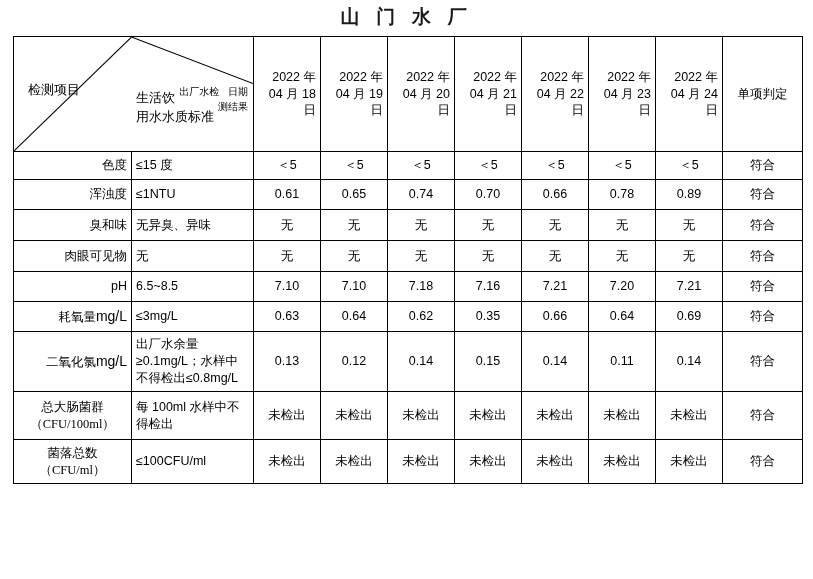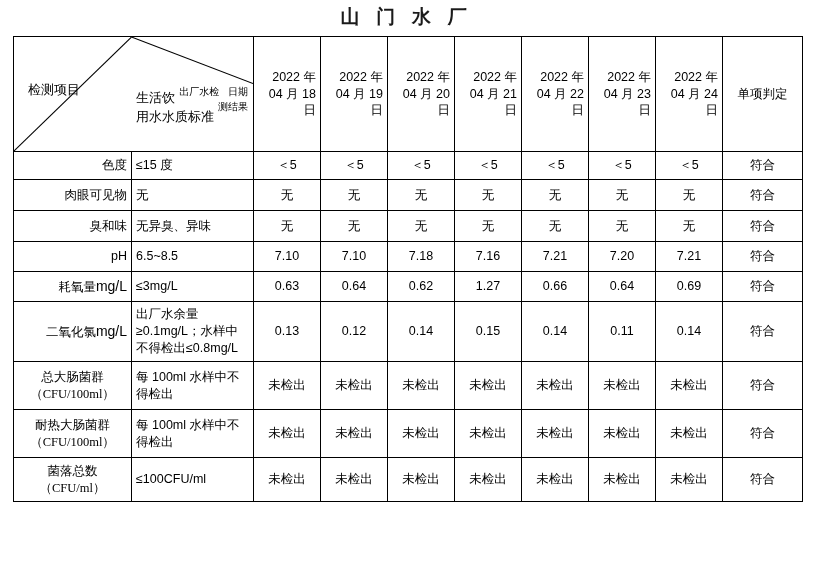--- a/index.html
+++ b/index.html
@@ -168,37 +168,49 @@
         <td class="value">＜5</td>
         <td class="value">＜5</td>
         <td class="value">＜5</td>
         <td class="value">＜5</td>
         <td class="value">＜5</td>
         <td class="value">＜5</td>
         <td class="value">＜5</td>
         <td class="judge">符合</td>
       </tr>
 
+      <tr style="height:30px;">
+        <td class="item-name">浑浊度</td>
+        <td class="standard">≤1NTU</td>
+        <td class="value">0.61</td>
+        <td class="value">0.65</td>
+        <td class="value">0.74</td>
+        <td class="value">0.70</td>
+        <td class="value">0.66</td>
+        <td class="value">0.78</td>
+        <td class="value">0.89</td>
+        <td class="judge">符合</td>
+      </tr>
+
+      <tr style="height:31px;">
+        <td class="item-name">臭和味</td>
+        <td class="standard">无异臭、异味</td>
+        <td class="value">无</td>
+        <td class="value">无</td>
+        <td class="value">无</td>
+        <td class="value">无</td>
+        <td class="value">无</td>
+        <td class="value">无</td>
+        <td class="value">无</td>
+        <td class="judge">符合</td>
+      </tr>
 
       <tr style="height:31px;">
         <td class="item-name">肉眼可见物</td>
         <td class="standard">无</td>
-        <td class="value">无</td>
-        <td class="value">无</td>
-        <td class="value">无</td>
-        <td class="value">无</td>
-        <td class="value">无</td>
-        <td class="value">无</td>
-        <td class="value">无</td>
-        <td class="judge">符合</td>
-      </tr>
-
-      <tr style="height:31px;">
-        <td class="item-name">臭和味</td>
-        <td class="standard">无异臭、异味</td>
         <td class="value">无</td>
         <td class="value">无</td>
         <td class="value">无</td>
         <td class="value">无</td>
         <td class="value">无</td>
         <td class="value">无</td>
         <td class="value">无</td>
         <td class="judge">符合</td>
       </tr>
 
@@ -216,21 +228,21 @@
       </tr>
 
       <tr style="height:30px;">
         <td class="item-name">
           <span>耗氧量</span><span class="small-unit">mg/L</span>
         </td>
         <td class="standard">≤3mg/L</td>
         <td class="value">0.63</td>
         <td class="value">0.64</td>
         <td class="value">0.62</td>
-        <td class="value">1.27</td>
+        <td class="value">0.35</td>
         <td class="value">0.66</td>
         <td class="value">0.64</td>
         <td class="value">0.69</td>
         <td class="judge">符合</td>
       </tr>
 
       <tr style="height:60px;">
         <td class="item-name">
           <span>二氧化氯</span><span class="small-unit">mg/L</span>
         </td>
@@ -254,35 +266,20 @@
         <td class="value">未检出</td>
         <td class="value">未检出</td>
         <td class="value">未检出</td>
         <td class="value">未检出</td>
         <td class="value">未检出</td>
         <td class="value">未检出</td>
         <td class="value">未检出</td>
         <td class="judge">符合</td>
       </tr>
 
-      <tr style="height:48px;">
-        <td class="item-name center">
-          <span>耐热大肠菌群</span><br>
-          <span>（CFU/100ml）</span>
-        </td>
-        <td class="standard">每 100ml 水样中不得检出</td>
-        <td class="value">未检出</td>
-        <td class="value">未检出</td>
-        <td class="value">未检出</td>
-        <td class="value">未检出</td>
-        <td class="value">未检出</td>
-        <td class="value">未检出</td>
-        <td class="value">未检出</td>
-        <td class="judge">符合</td>
-      </tr>
 
       <tr style="height:44px;">
         <td class="item-name center">
           <span>菌落总数</span><br>
           <span>（CFU/ml）</span>
         </td>
         <td class="standard">≤100CFU/ml</td>
         <td class="value">未检出</td>
         <td class="value">未检出</td>
         <td class="value">未检出</td>

